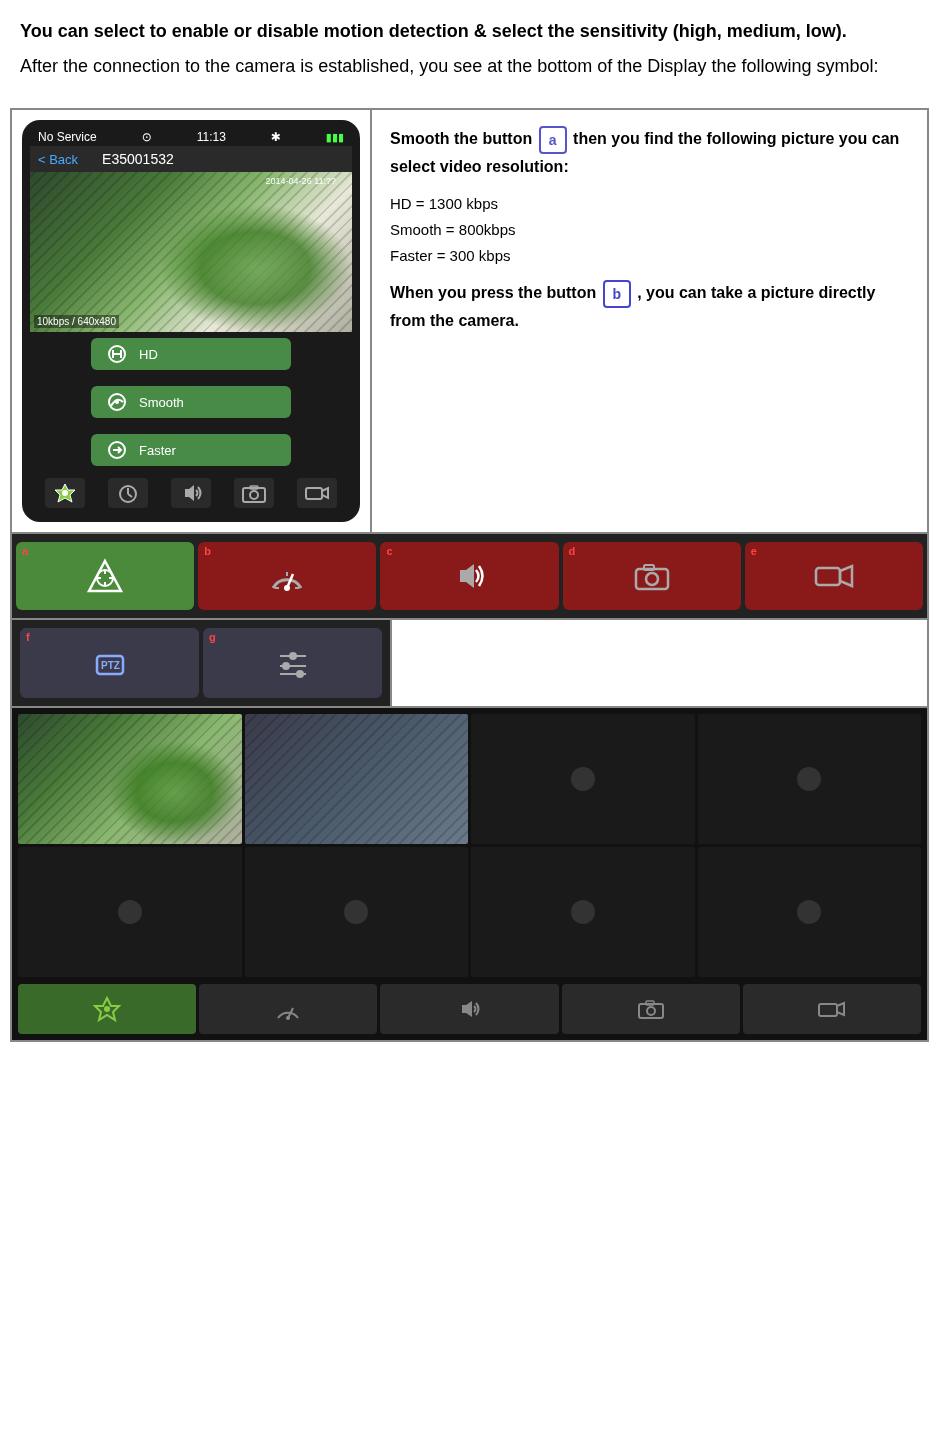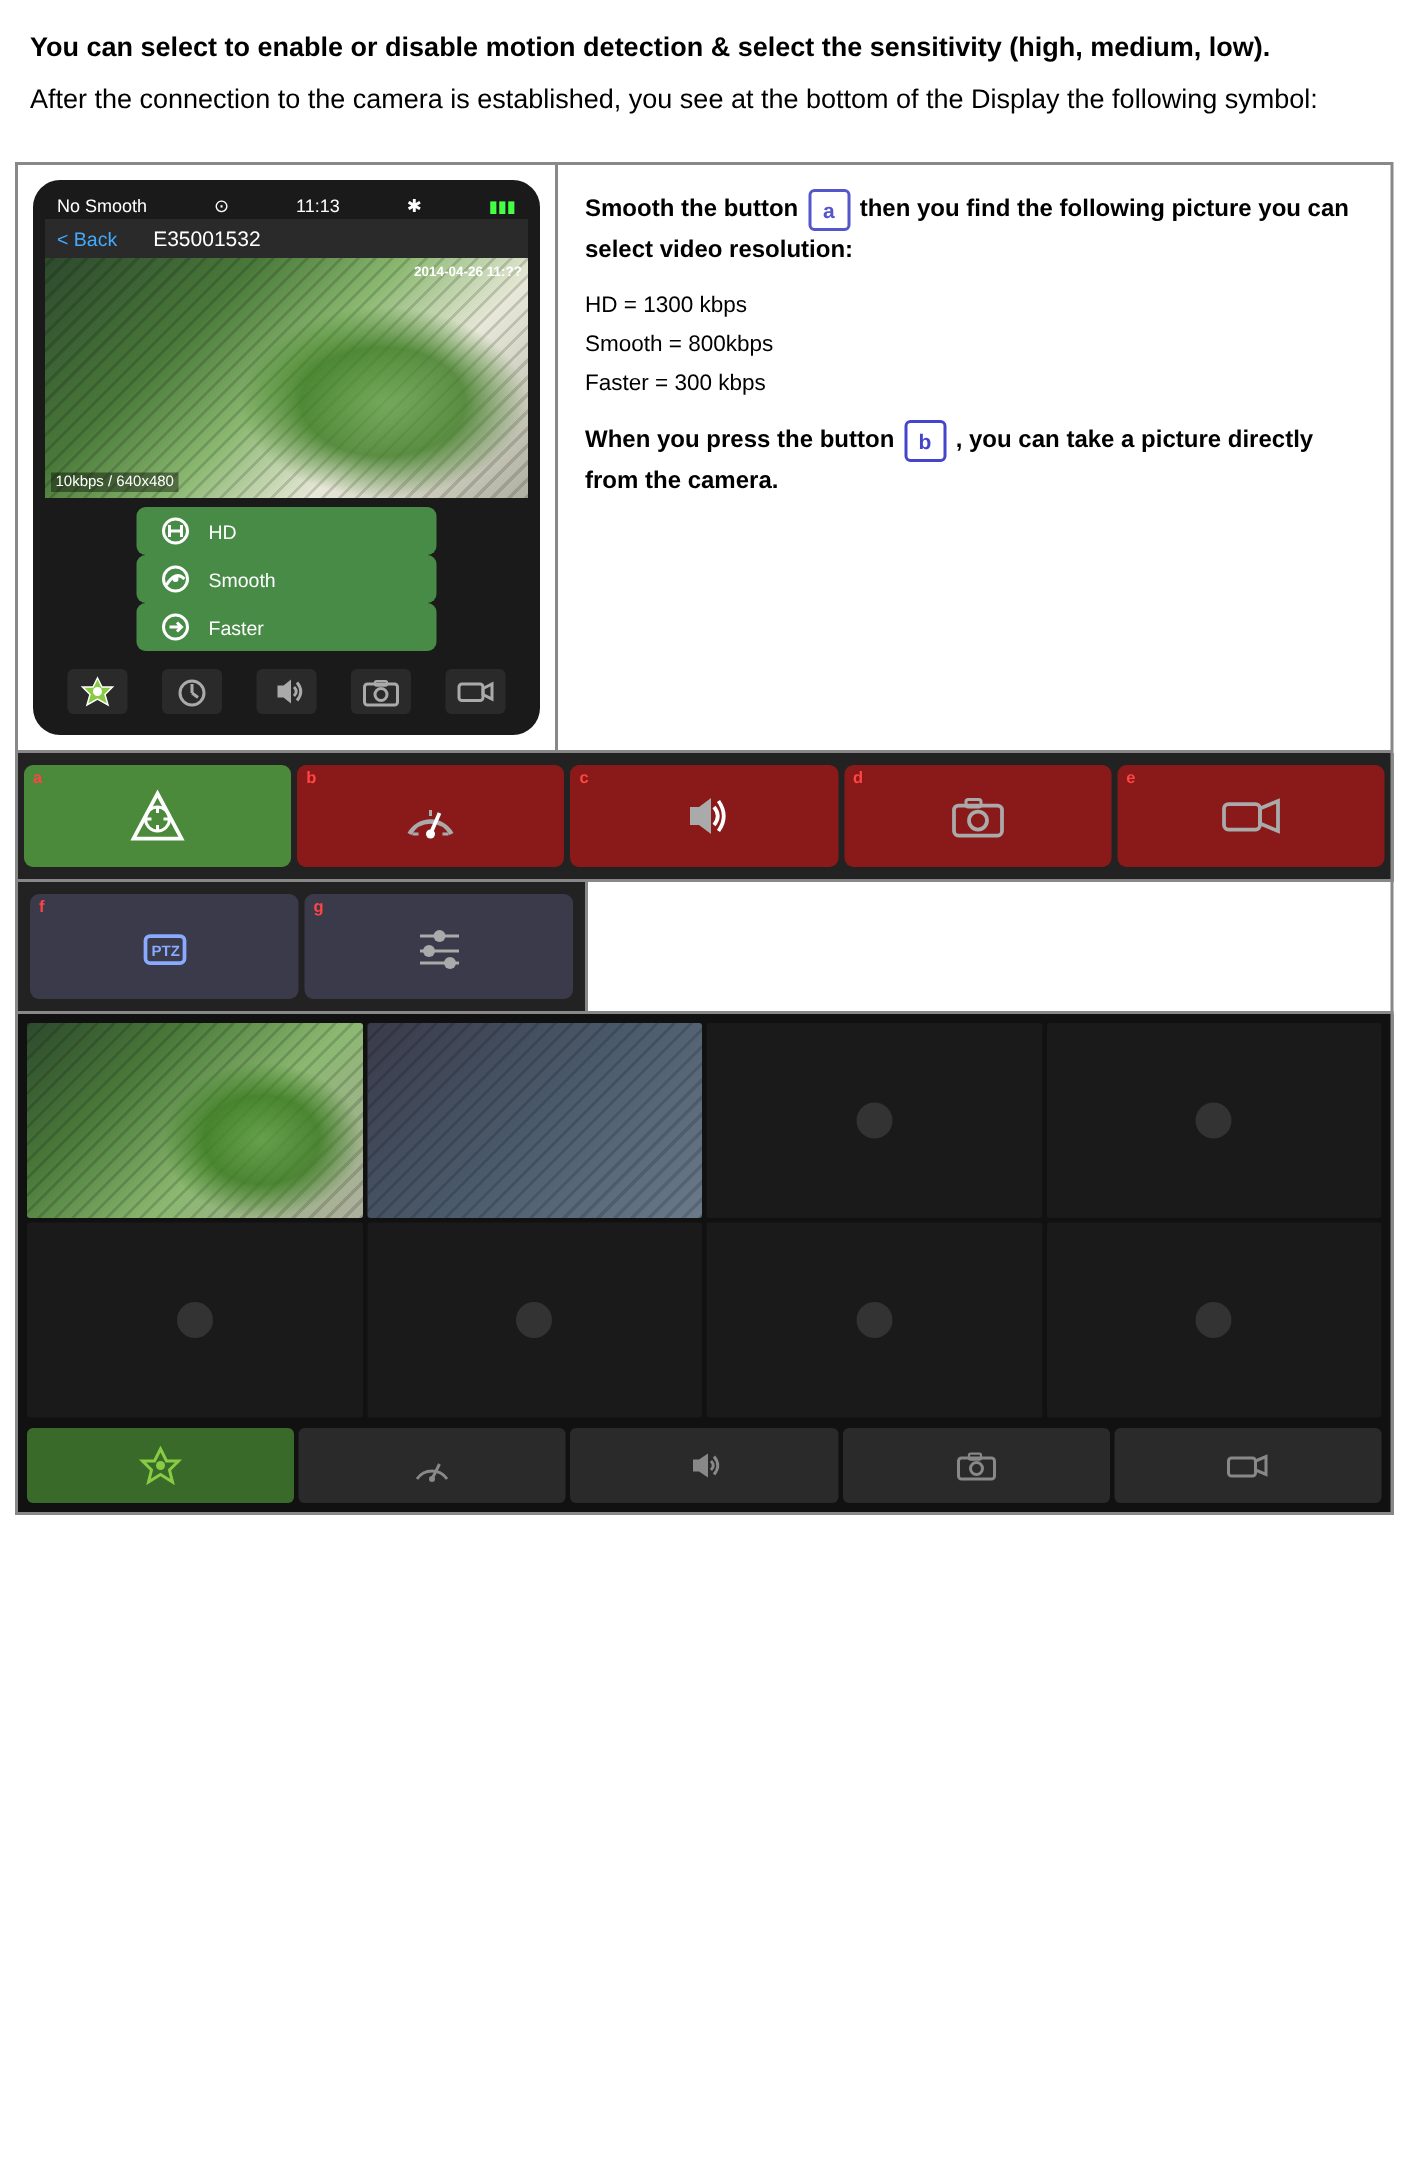--- a/index.html
+++ b/index.html
@@ -78,32 +78,31 @@
       left: 4px;
       color: #fff;
       font-size: 10px;
       background: rgba(0,0,0,0.4);
       padding: 1px 3px;
     }
 
     .camera-view-date {
       position: absolute;
       top: 4px;
-      right: 4px;
+      right: 16px;
       color: #fff;
       font-size: 9px;
-      font-weight: bold;
     }
 
     .resolution-buttons {
       background: #1a1a1a;
       padding: 6px 4px;
       display: flex;
       flex-direction: column;
-      gap: 0;
+      gap: 16px;
       align-items: center;
     }
 
     .res-btn {
       display: flex;
       align-items: center;
       background: rgba(80,160,80,0.85);
       border-radius: 6px;
       padding: 5px 12px;
       width: 200px;
@@ -367,21 +366,21 @@
   <p style="font-weight:bold; font-size:18px;">You can select to enable or disable motion detection &amp; select the sensitivity (high, medium, low).</p>
   <p style="font-size:18px;">After the connection to the camera is established, you see at the bottom of the Display the following symbol:</p>
 </div>
 
 <div class="main-section">
 
   <div class="left-col">
     <div class="phone-mockup">
 
       <div class="phone-status-bar">
-        <span>No Smooth</span>
+        <span>No Service</span>
         <span>⊙</span>
         <span>11:13</span>
         <span>✱</span>
         <span style="color:#4f4; font-size:11px;">▮▮▮</span>
       </div>
 
       <div class="phone-header">
         <span class="back-btn">&lt; Back</span>
         <span>E35001532</span>
       </div>

